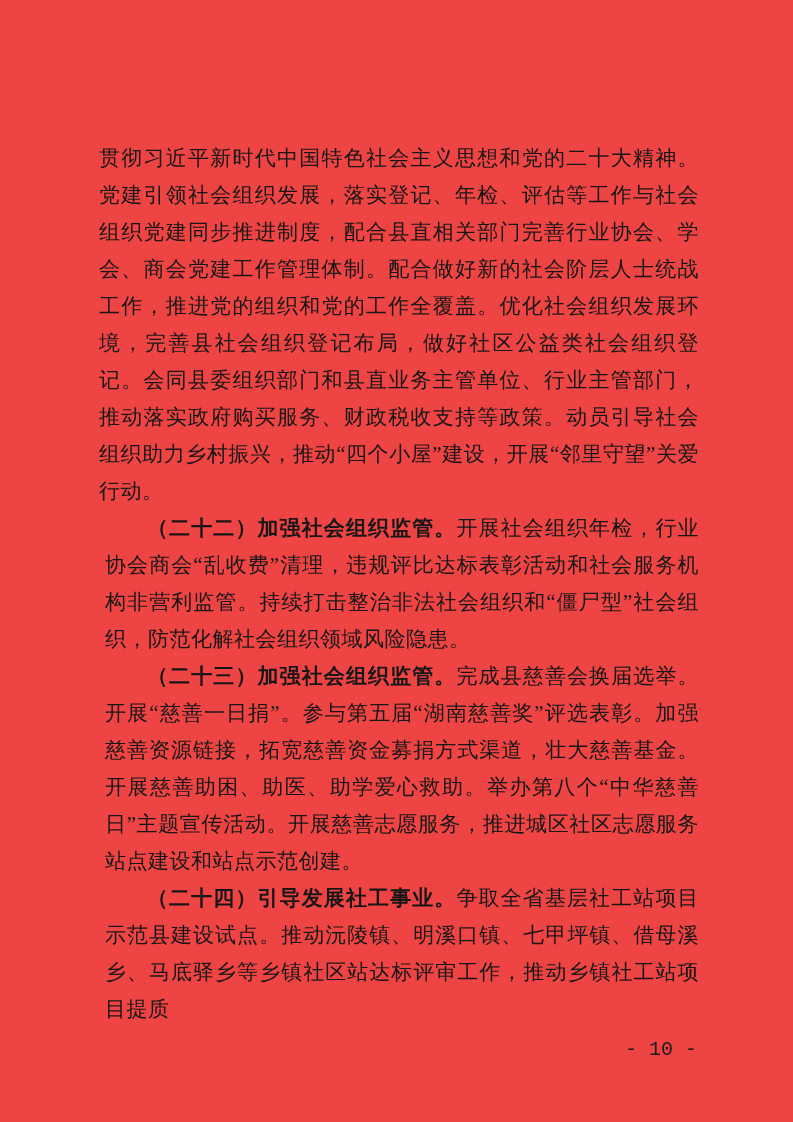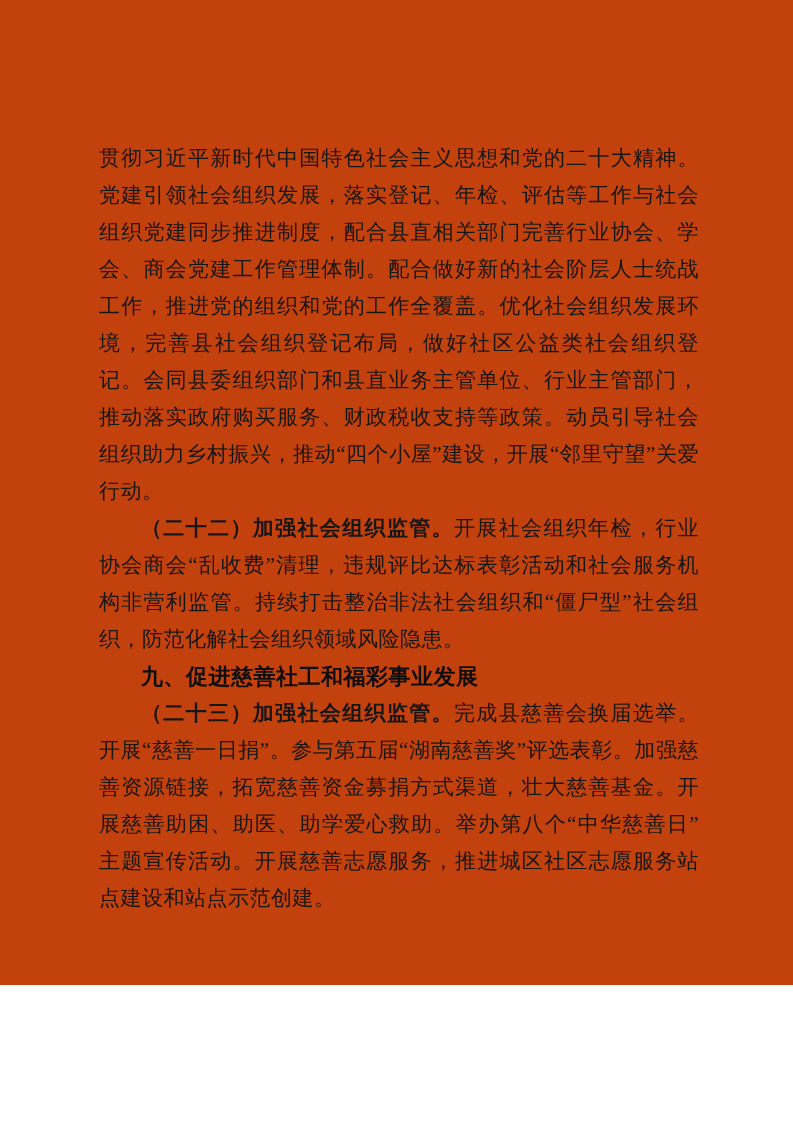--- a/index.html
+++ b/index.html
@@ -3,22 +3,22 @@
 <meta charset="utf-8">
 <style>
   html, body {
     margin: 0;
     padding: 0;
     background: #ffffff;
   }
   .page {
     position: relative;
     width: 793px;
-    height: 985px;
-    background: #c2410c;
+    height: 1122px;
+    background: #ef4444;
     overflow: hidden;
     font-family: "Liberation Serif", "DejaVu Serif", serif;
     color: #161616;
   }
   .content {
     position: absolute;
     left: 99px;
     top: 140px;
     width: 600px;
   }
@@ -27,20 +27,21 @@
     font-size: 21px;
     line-height: 37px;
     text-align: justify;
     text-justify: inter-character;
     letter-spacing: 0.5px;
     font-family: "Liberation Serif", "DejaVu Serif", serif;
     color: #161616;
   }
   .para.indent {
     text-indent: 42px;
+    margin-left: 6px;
   }
   .para .lead {
     font-weight: bold;
   }
   .para.heading {
     font-family: "Liberation Sans", "DejaVu Sans", sans-serif;
     font-weight: bold;
     font-size: 22px;
     color: #0d0d0d;
   }
@@ -54,17 +55,17 @@
     color: #1a1a1a;
   }
 </style>
 </head>
 <body>
 
 <div class="page">
   <div class="content">
       <p class="para"><span>贯彻习近平新时代中国特色社会主义思想和党的二十大精神。党建引领社会组织发展，落实登记、年检、评估等工作与社会组织党建同步推进制度，配合县直相关部门完善行业协会、学会、商会党建工作管理体制。配合做好新的社会阶层人士统战工作，推进党的组织和党的工作全覆盖。优化社会组织发展环境，完善县社会组织登记布局，做好社区公益类社会组织登记。会同县委组织部门和县直业务主管单位、行业主管部门，推动落实政府购买服务、财政税收支持等政策。动员引导社会组织助力乡村振兴，推动“四个小屋”建设，开展“邻里守望”关爱行动。</span></p>
       <p class="para indent"><span class="lead">（二十二）加强社会组织监管。</span><span>开展社会组织年检，行业协会商会“乱收费”清理，违规评比达标表彰活动和社会服务机构非营利监管。持续打击整治非法社会组织和“僵尸型”社会组织，防范化解社会组织领域风险隐患。</span></p>
-      <p class="para indent heading"><span class="lead">九、促进慈善社工和福彩事业发展</span></p>
       <p class="para indent"><span class="lead">（二十三）加强社会组织监管。</span><span>完成县慈善会换届选举。开展“慈善一日捐”。参与第五届“湖南慈善奖”评选表彰。加强慈善资源链接，拓宽慈善资金募捐方式渠道，壮大慈善基金。开展慈善助困、助医、助学爱心救助。举办第八个“中华慈善日”主题宣传活动。开展慈善志愿服务，推进城区社区志愿服务站点建设和站点示范创建。</span></p>
+      <p class="para indent"><span class="lead">（二十四）引导发展社工事业。</span><span>争取全省基层社工站项目示范县建设试点。推动沅陵镇、明溪口镇、七甲坪镇、借母溪乡、马底驿乡等乡镇社区站达标评审工作，推动乡镇社工站项目提质</span></p>
     </div>
   <div class="page-footer">- 10 -</div>
 </div>
 
 </body></html>

